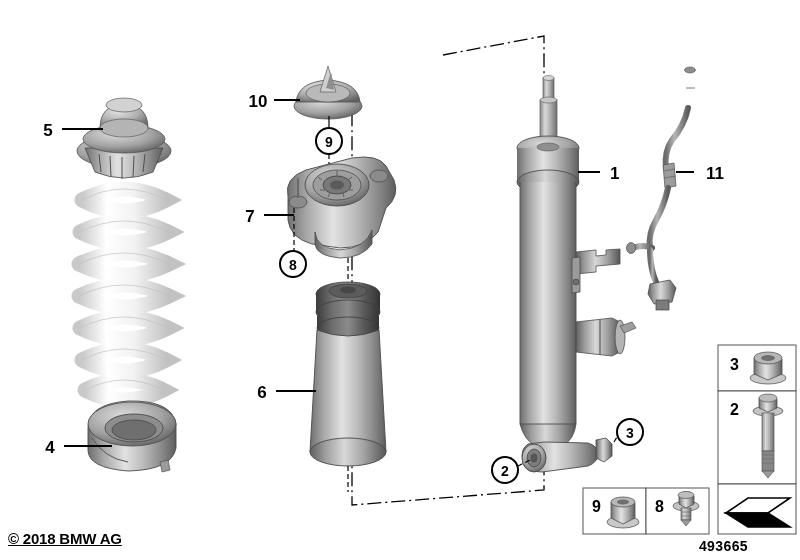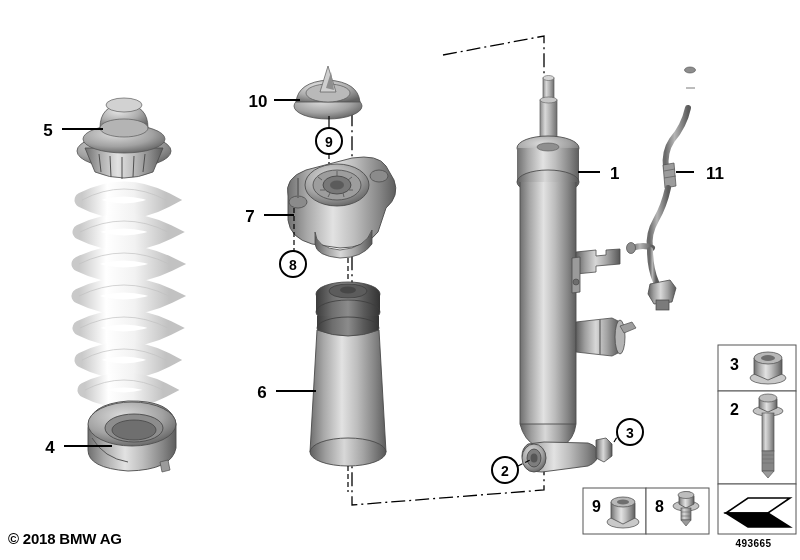--- a/index.html
+++ b/index.html
@@ -1,22 +1,22 @@
 <!DOCTYPE html>
 <html><head>
 <meta charset="utf-8">
 <style>
   html,body{margin:0;padding:0;background:#ffffff;}
   body{width:800px;height:560px;position:relative;overflow:hidden;
        font-family:"Liberation Sans",sans-serif;color:#000;}
   #diagram{position:absolute;left:0;top:0;width:800px;height:560px;}
   .copyright{position:absolute;left:8px;top:530px;font-size:15px;font-weight:bold;
-             letter-spacing:-0.2px;}
-  .diagnum{position:absolute;left:711px;top:538px;width:85px;text-align:center;
-           font-size:10px;font-weight:bold;letter-spacing:0.4px;}
+             letter-spacing:-0.2px;text-decoration:underline;}
+  .diagnum{position:absolute;left:681px;top:538px;width:85px;text-align:center;
+           font-size:14px;font-weight:bold;letter-spacing:0.4px;}
 </style>
 </head>
 <body>
 
 <svg id="diagram" viewBox="0 0 800 560">
   <defs>
 
     <linearGradient id="gMetalH" x1="0" y1="0" x2="1" y2="0">
       <stop offset="0" stop-color="#6f6f6f"></stop>
       <stop offset="0.18" stop-color="#a8a8a8"></stop>

